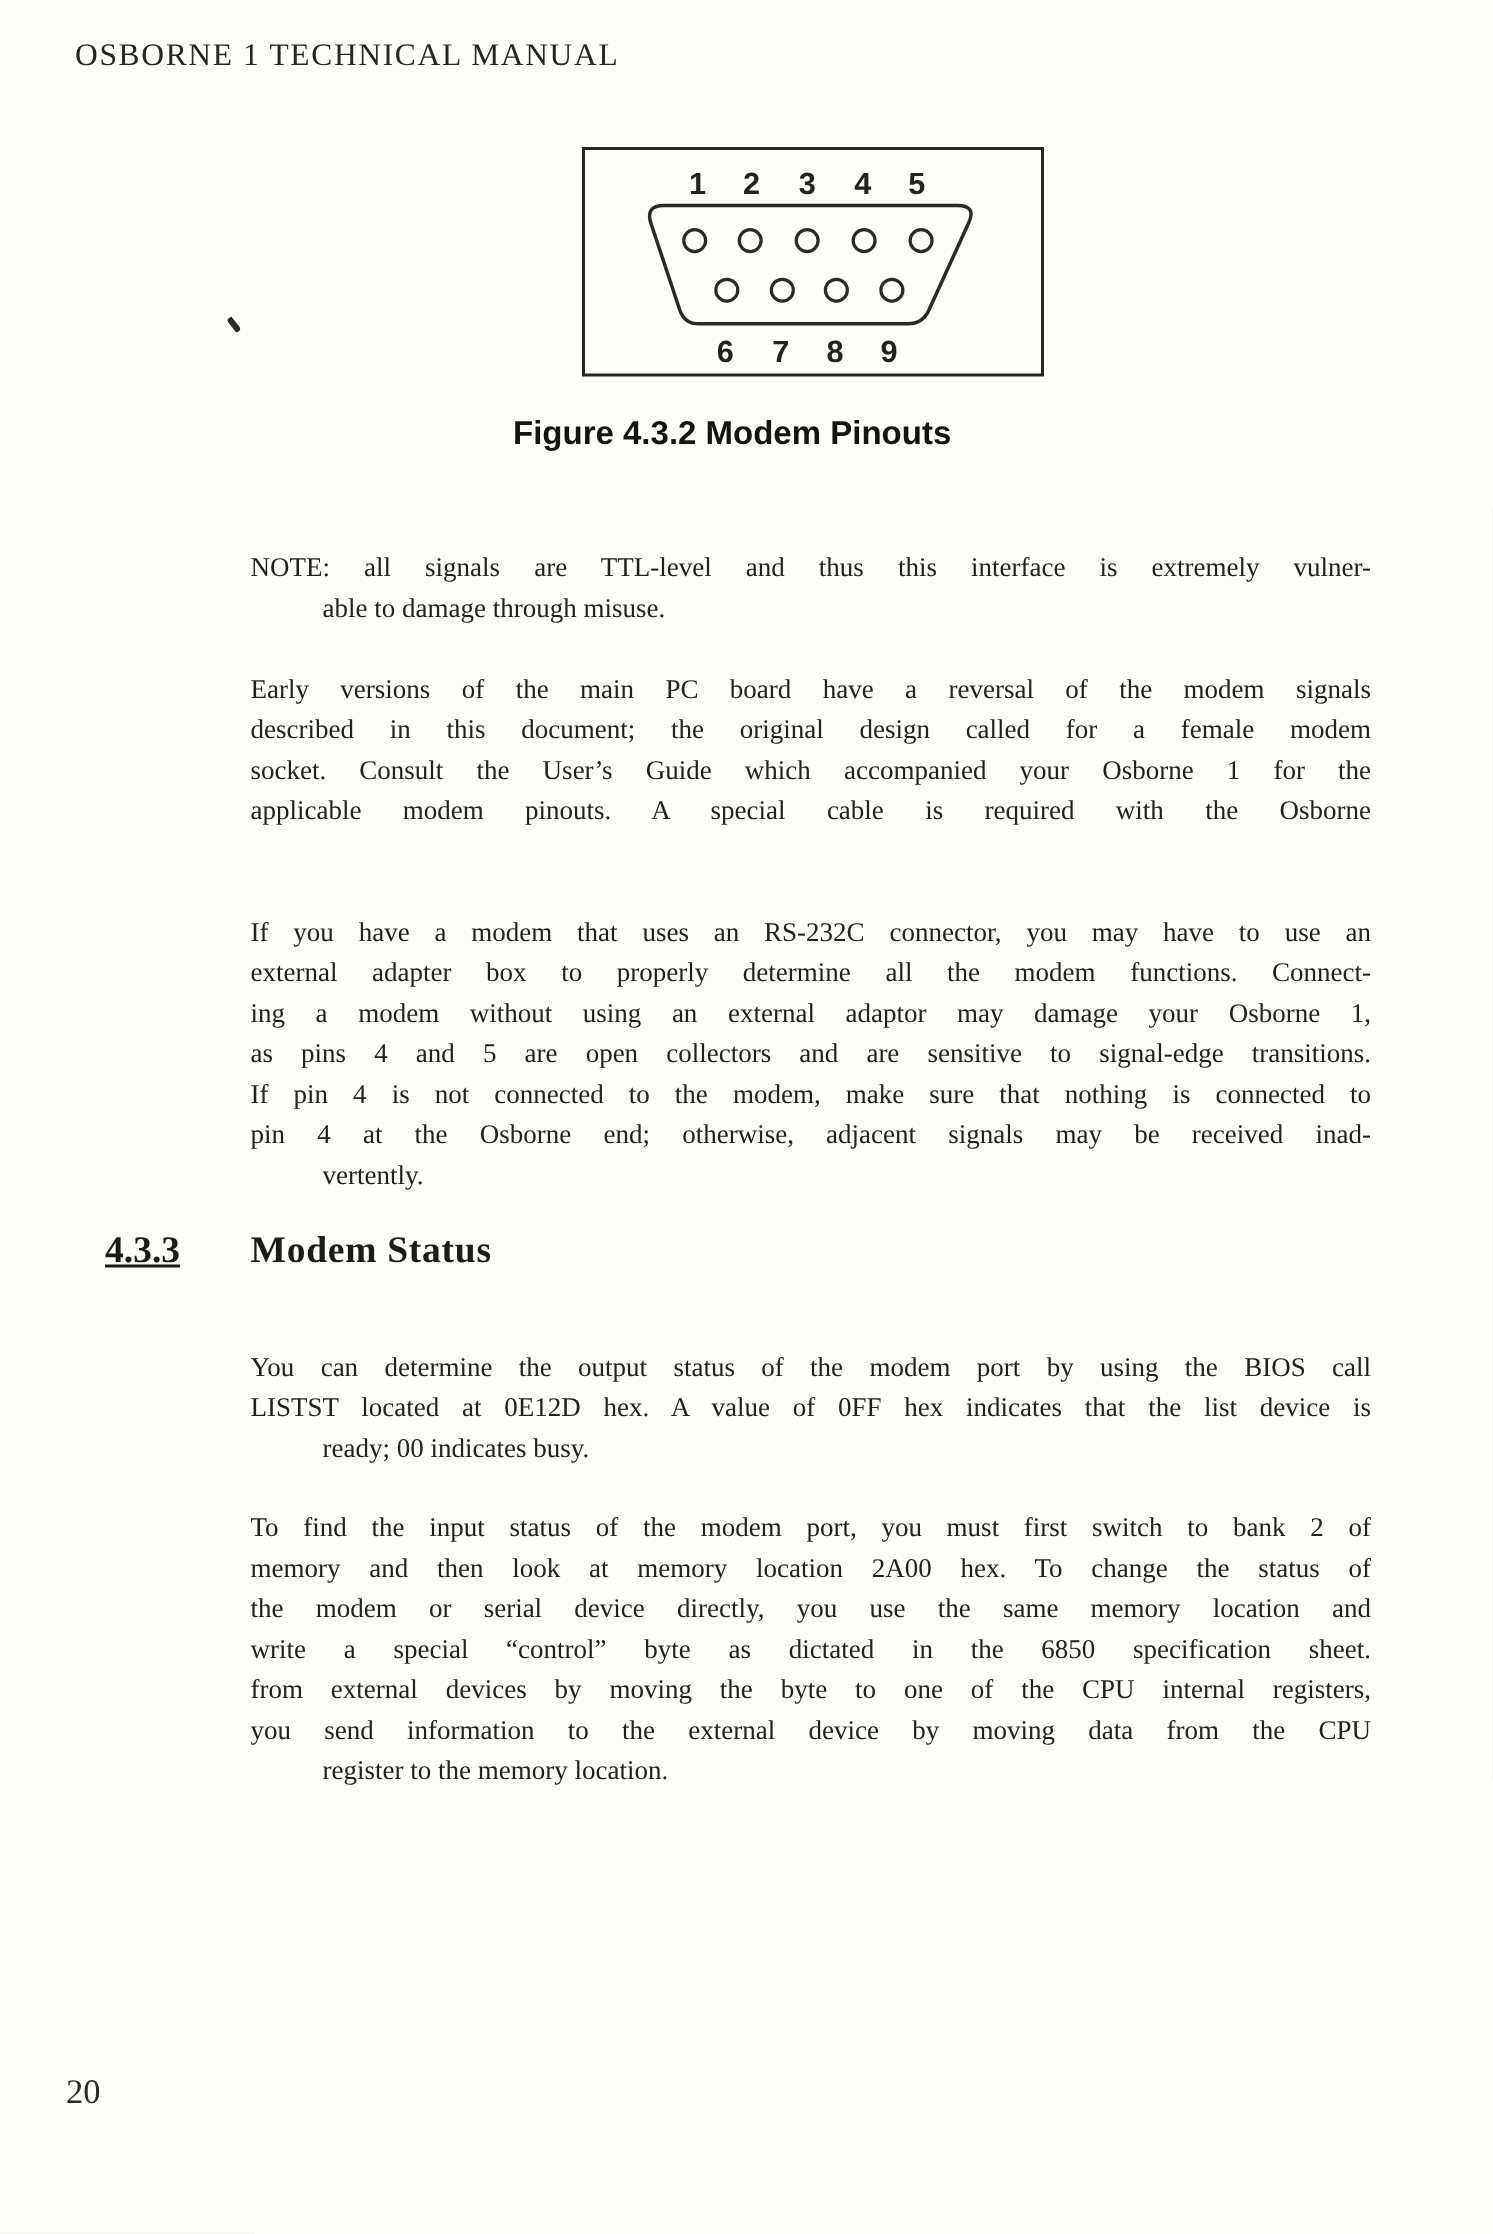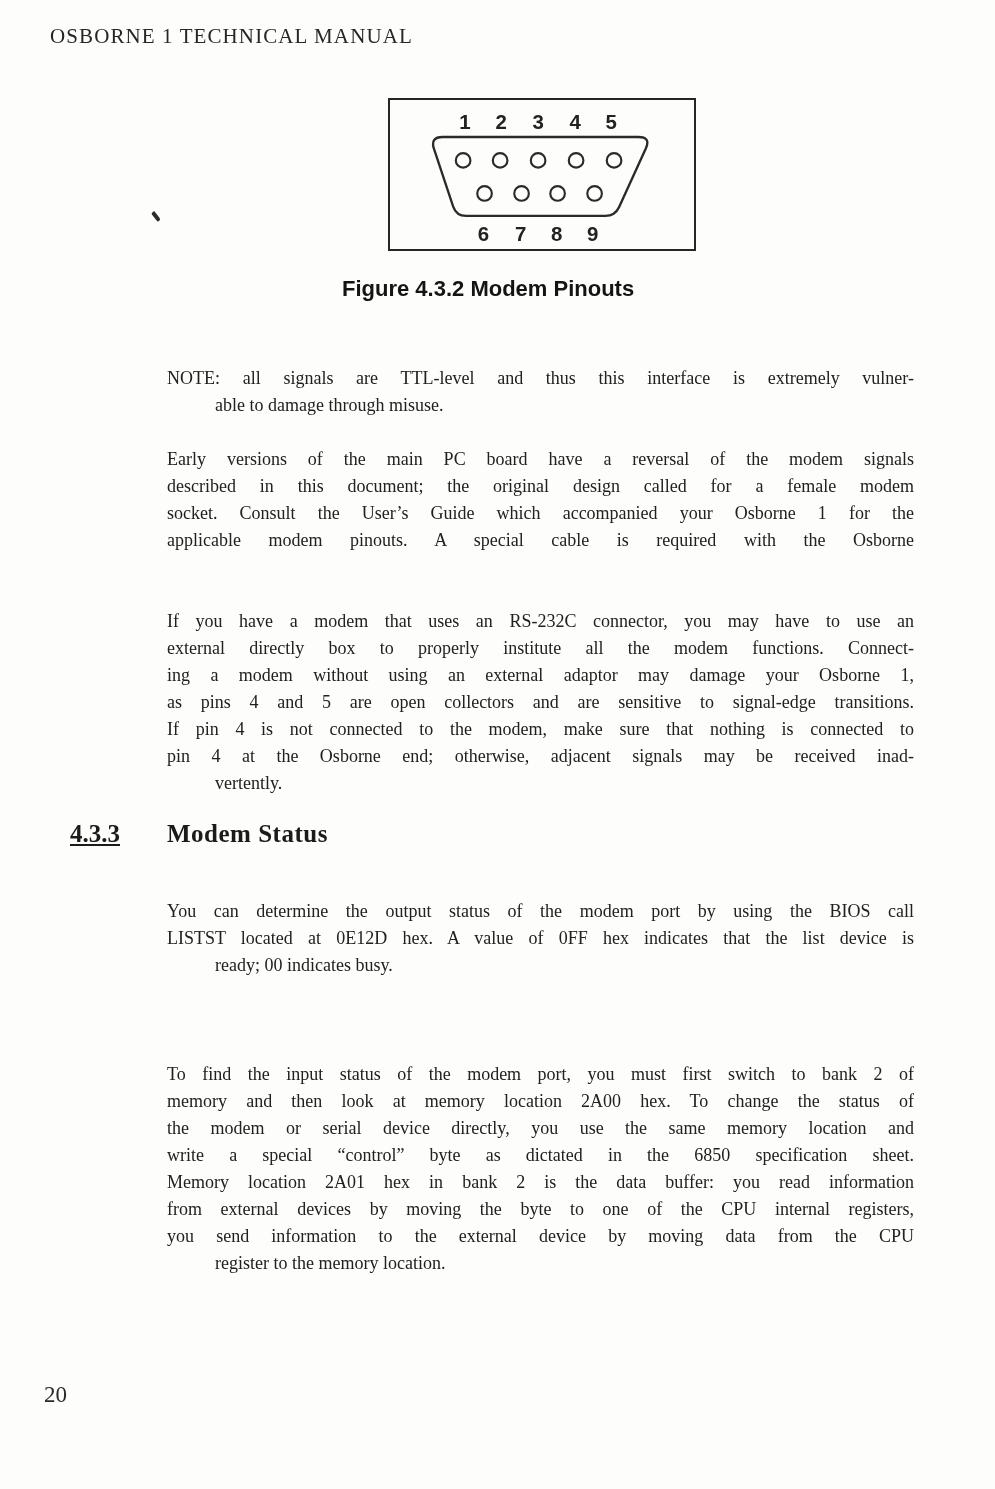--- a/index.html
+++ b/index.html
@@ -174,45 +174,44 @@
 
   <div class="para" style="top:446px">
       <div class="tline">Early versions of the main PC board have a reversal of the modem signals</div>
       <div class="tline">described in this document; the original design called for a female modem</div>
       <div class="tline">socket. Consult the User’s Guide which accompanied your Osborne 1 for the</div>
       <div class="tline">applicable modem pinouts. A special cable is required with the Osborne</div>
     </div>
 
   <div class="para" style="top:608px">
       <div class="tline">If you have a modem that uses an RS-232C connector, you may have to use an</div>
-      <div class="tline">external directly box to properly institute all the modem functions. Connect-</div>
+      <div class="tline">external adapter box to properly determine all the modem functions. Connect-</div>
       <div class="tline">ing a modem without using an external adaptor may damage your Osborne 1,</div>
       <div class="tline">as pins 4 and 5 are open collectors and are sensitive to signal-edge transitions.</div>
       <div class="tline">If pin 4 is not connected to the modem, make sure that nothing is connected to</div>
       <div class="tline">pin 4 at the Osborne end; otherwise, adjacent signals may be received inad-</div>
       <div class="tline last">vertently.</div>
     </div>
 
   <div class="heading">
     <span class="hnum">4.3.3</span>
     <span class="htitle">Modem Status</span>
   </div>
 
   <div class="para" style="top:898px">
       <div class="tline">You can determine the output status of the modem port by using the BIOS call</div>
       <div class="tline">LISTST located at 0E12D hex. A value of 0FF hex indicates that the list device is</div>
       <div class="tline last">ready; 00 indicates busy.</div>
     </div>
 
-  <div class="para" style="top:1061px">
+  <div class="para" style="top:1005px">
       <div class="tline">To find the input status of the modem port, you must first switch to bank 2 of</div>
       <div class="tline">memory and then look at memory location 2A00 hex. To change the status of</div>
       <div class="tline">the modem or serial device directly, you use the same memory location and</div>
       <div class="tline">write a special “control” byte as dictated in the 6850 specification sheet.</div>
-      <div class="tline">Memory location 2A01 hex in bank 2 is the data buffer: you read information</div>
       <div class="tline">from external devices by moving the byte to one of the CPU internal registers,</div>
       <div class="tline">you send information to the external device by moving data from the CPU</div>
       <div class="tline last">register to the memory location.</div>
     </div>
 
   <div class="pagenum">20</div>
 
 </div>
 
 </body></html>

